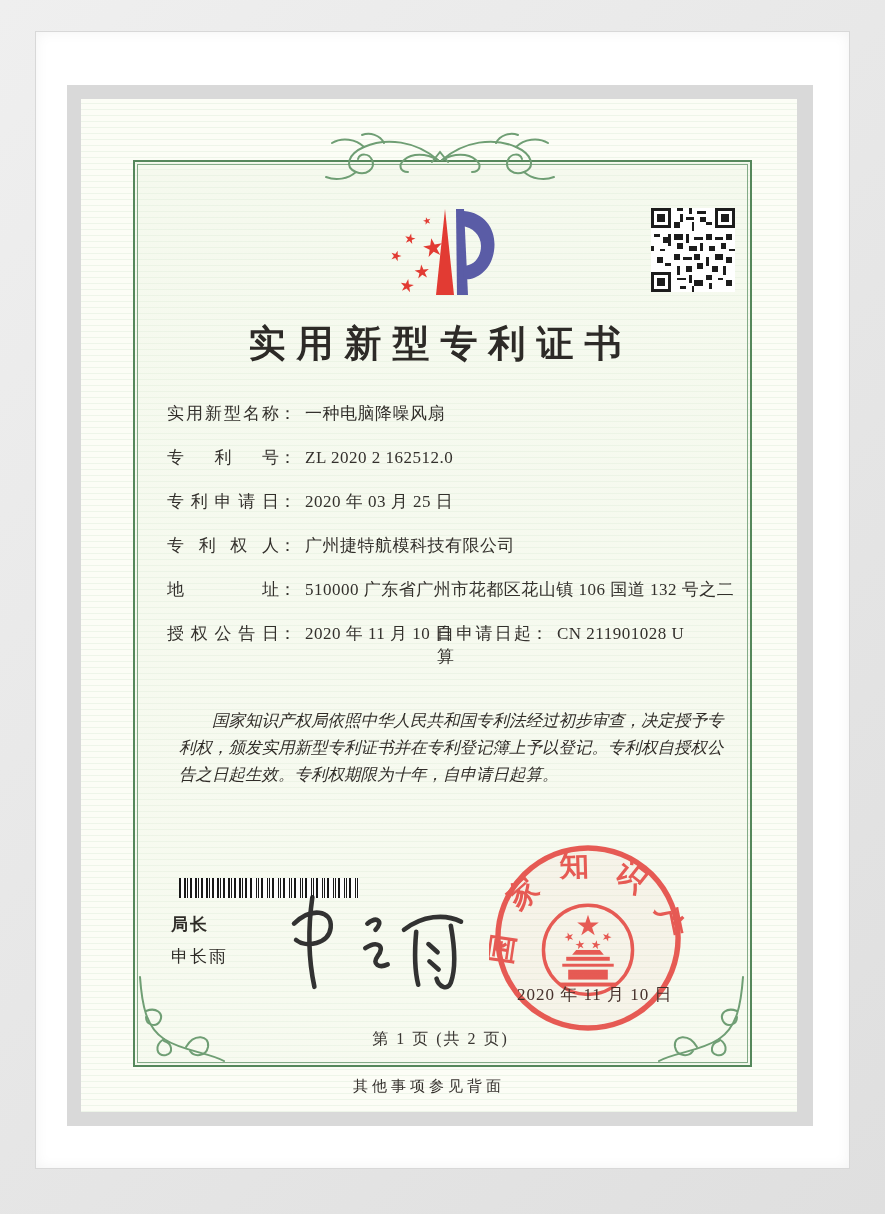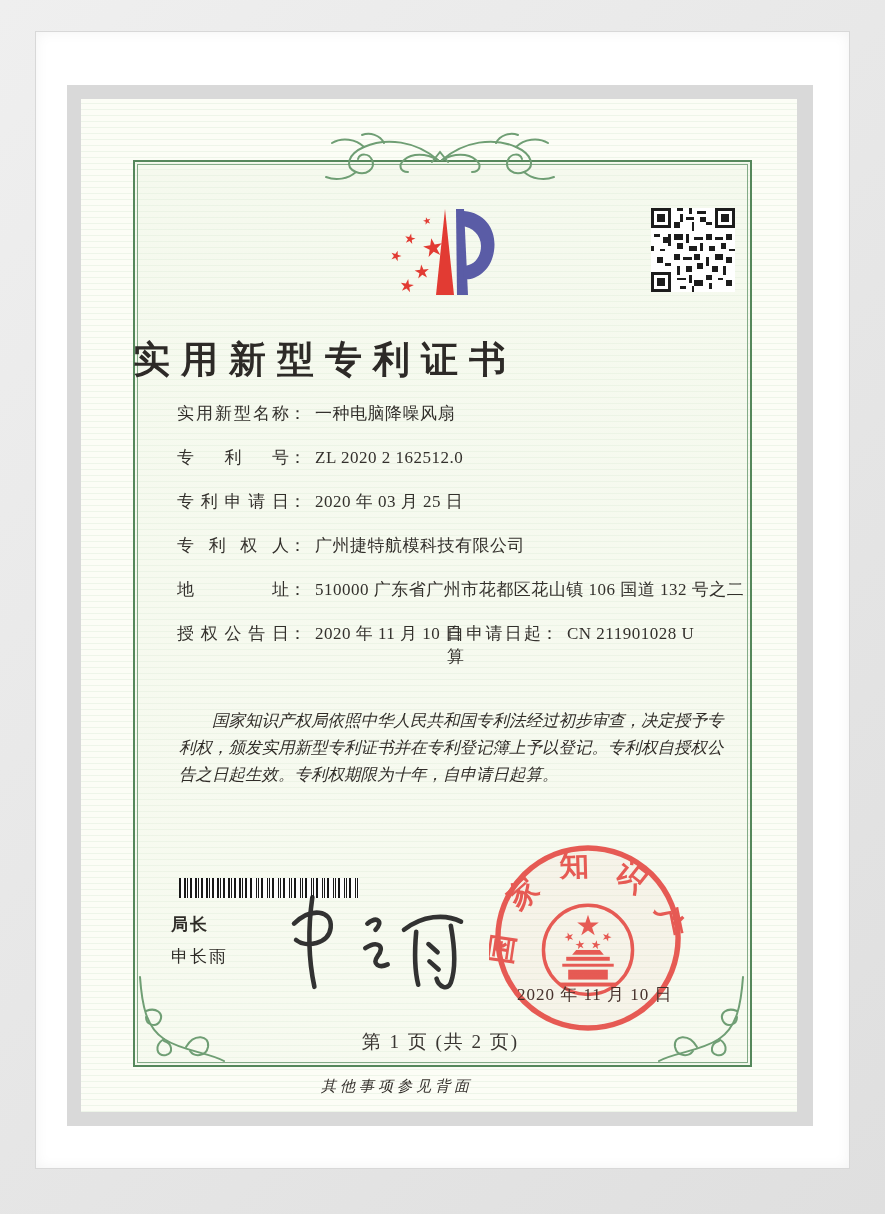--- a/index.html
+++ b/index.html
@@ -13,45 +13,45 @@
   .mat-band{position:absolute;left:67px;top:85px;width:746px;height:1041px;background:#d9d9d9;}
   .paper{position:absolute;left:81px;top:99px;width:716px;height:1013px;
        background:repeating-linear-gradient(0deg,rgba(146,190,148,.13) 0px,rgba(146,190,148,.13) 1px,rgba(0,0,0,0) 1px,rgba(0,0,0,0) 6px),#fcfdf6;}
   
   .green-border{position:absolute;left:52px;top:61px;width:615px;height:903px;
        border:2px solid #55875b;background:linear-gradient(rgba(229,240,219,.30),rgba(236,244,226,.30));}
   .green-border::after{content:'';position:absolute;inset:2px;border:1px solid #83ab87;}
   .ornament{color:#6f9e74;}
   
   .cert-no{left:84px;top:108px;font-size:16px;letter-spacing:2.5px;color:#3a3632;}
-  .title{left:52px;top:236px;width:615px;font-size:37px;font-weight:700;
+  .title{left:52px;top:220px;width:615px;text-align:center;font-size:37px;font-weight:700;
         letter-spacing:11px;color:#2d2a27;}
   .rows{left:86px;top:303px;width:580px;}
   .frow{position:relative;height:44px;font-size:17px;color:#33302c;}
-  .flabel{display:inline-block;width:112px;text-align:justify;text-align-last:justify;vertical-align:top;margin-left:10px;}
+  .flabel{display:inline-block;width:112px;text-align:justify;text-align-last:justify;vertical-align:top;}
   .fcolon{display:inline-block;margin-right:9px;}
   .fvalue{letter-spacing:.5px;}
   .g2{position:absolute;left:270px;top:0;}
   .g2 .flabel{width:94px;}
   .paras{left:90px;top:600px;width:568px;font-size:16.5px;line-height:1.64;color:#302c28;
         font-style:italic;}
   .paras p{margin:8px;text-indent:2em;}
   
   .barcode{left:98px;top:779px;width:180px;height:20px;
      background:repeating-linear-gradient(90deg,#181818 0 1.5px,#fdfdfd 1.5px 2.5px,#181818 2.5px 3px,#fdfdfd 3px 5px,#181818 5px 7px,#fdfdfd 7px 8px,#181818 8px 8.5px,#fdfdfd 8.5px 11px);}
   .signer-title{left:90px;top:814px;font-size:17px;font-weight:600;color:#2f2c28;
      font-family:"Liberation Sans","DejaVu Sans",sans-serif;letter-spacing:2px;}
   .signer-name{left:90px;top:846px;font-size:17px;font-weight:400;color:#2f2c28;
      font-family:"Liberation Sans","DejaVu Sans",sans-serif;letter-spacing:2px;}
   .signature{left:198px;top:786px;}
   .seal{left:408px;top:740px;}
   .seal-date{left:436px;top:884px;font-size:17px;letter-spacing:1px;color:#46312b;z-index:5;}
-  .page-info{left:52px;top:930px;width:615px;text-align:center;font-size:19px;letter-spacing:2px;color:#3a3632;}
+  .page-info{left:52px;top:930px;width:615px;text-align:center;font-size:16px;letter-spacing:2px;color:#3a3632;}
   .footer-note{left:0;top:978px;width:632px;text-align:center;font-size:15px;letter-spacing:4px;
-     color:#34302c;font-style:italic;}
+     color:#34302c;padding-left:32px;}
   .qr{left:570px;top:109px;}
   .logo{left:290px;top:100px;}
 </style>
 </head>
 <body>
 
 <div class="scene">
   <div class="frame-face"></div>
   <div class="mat-band"></div>
 

